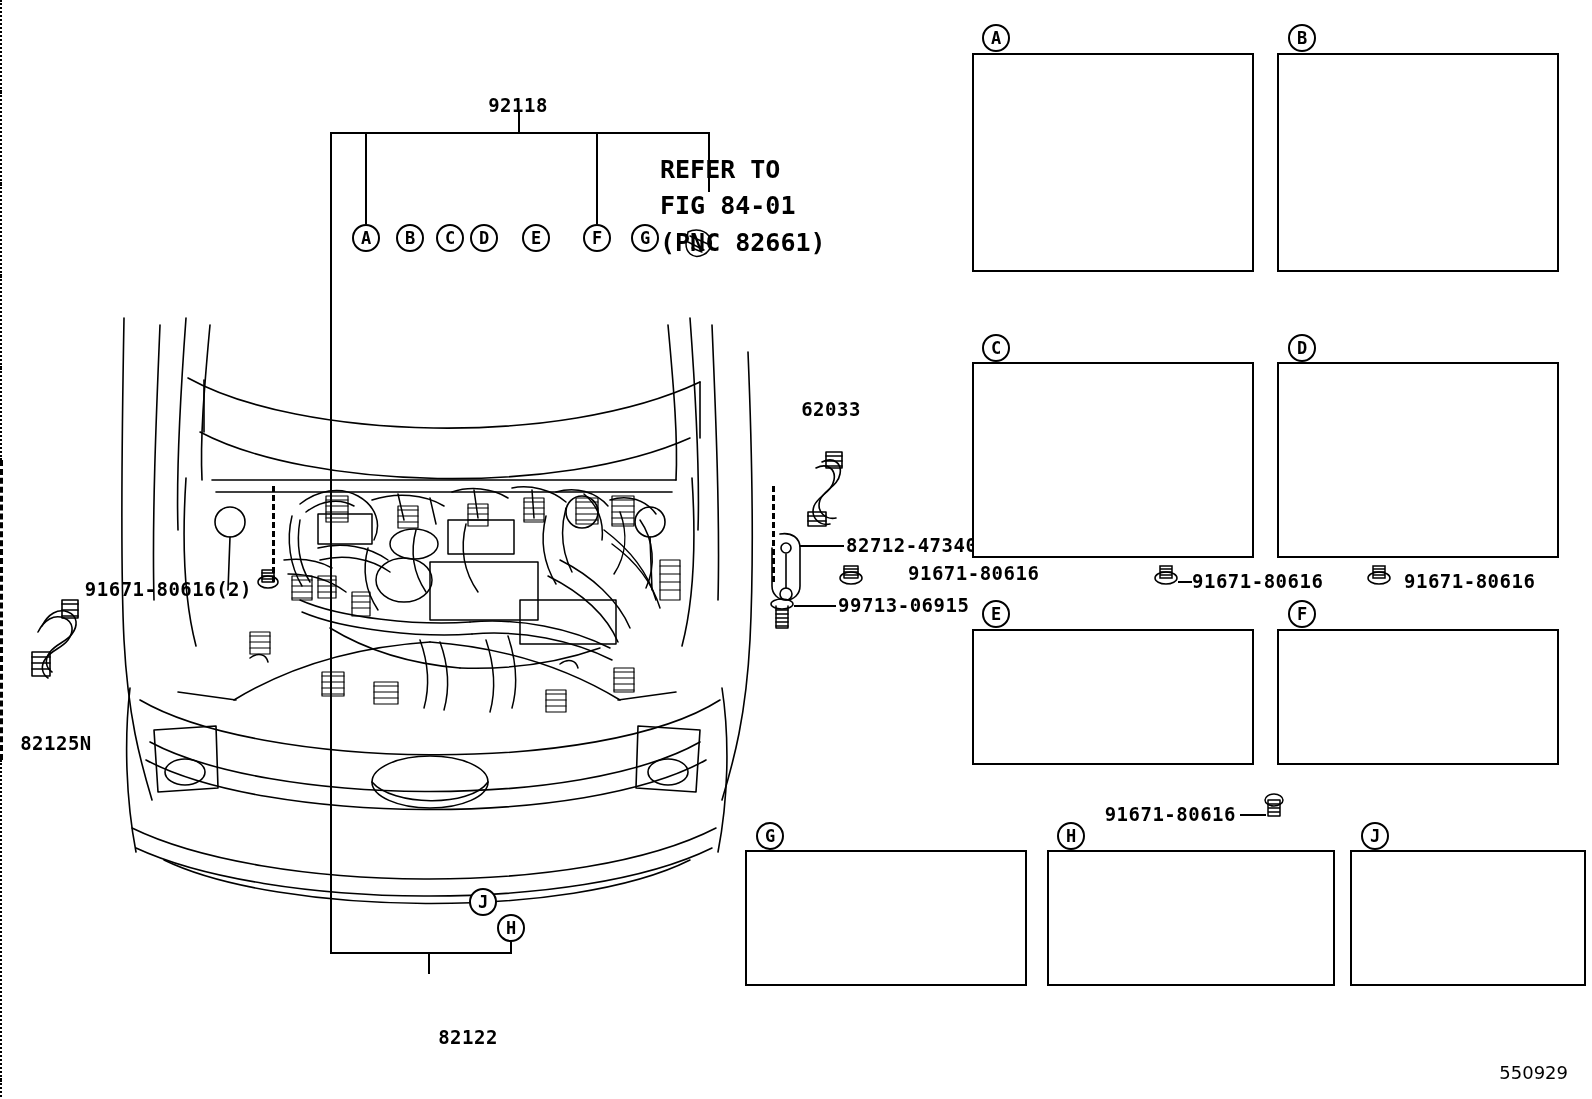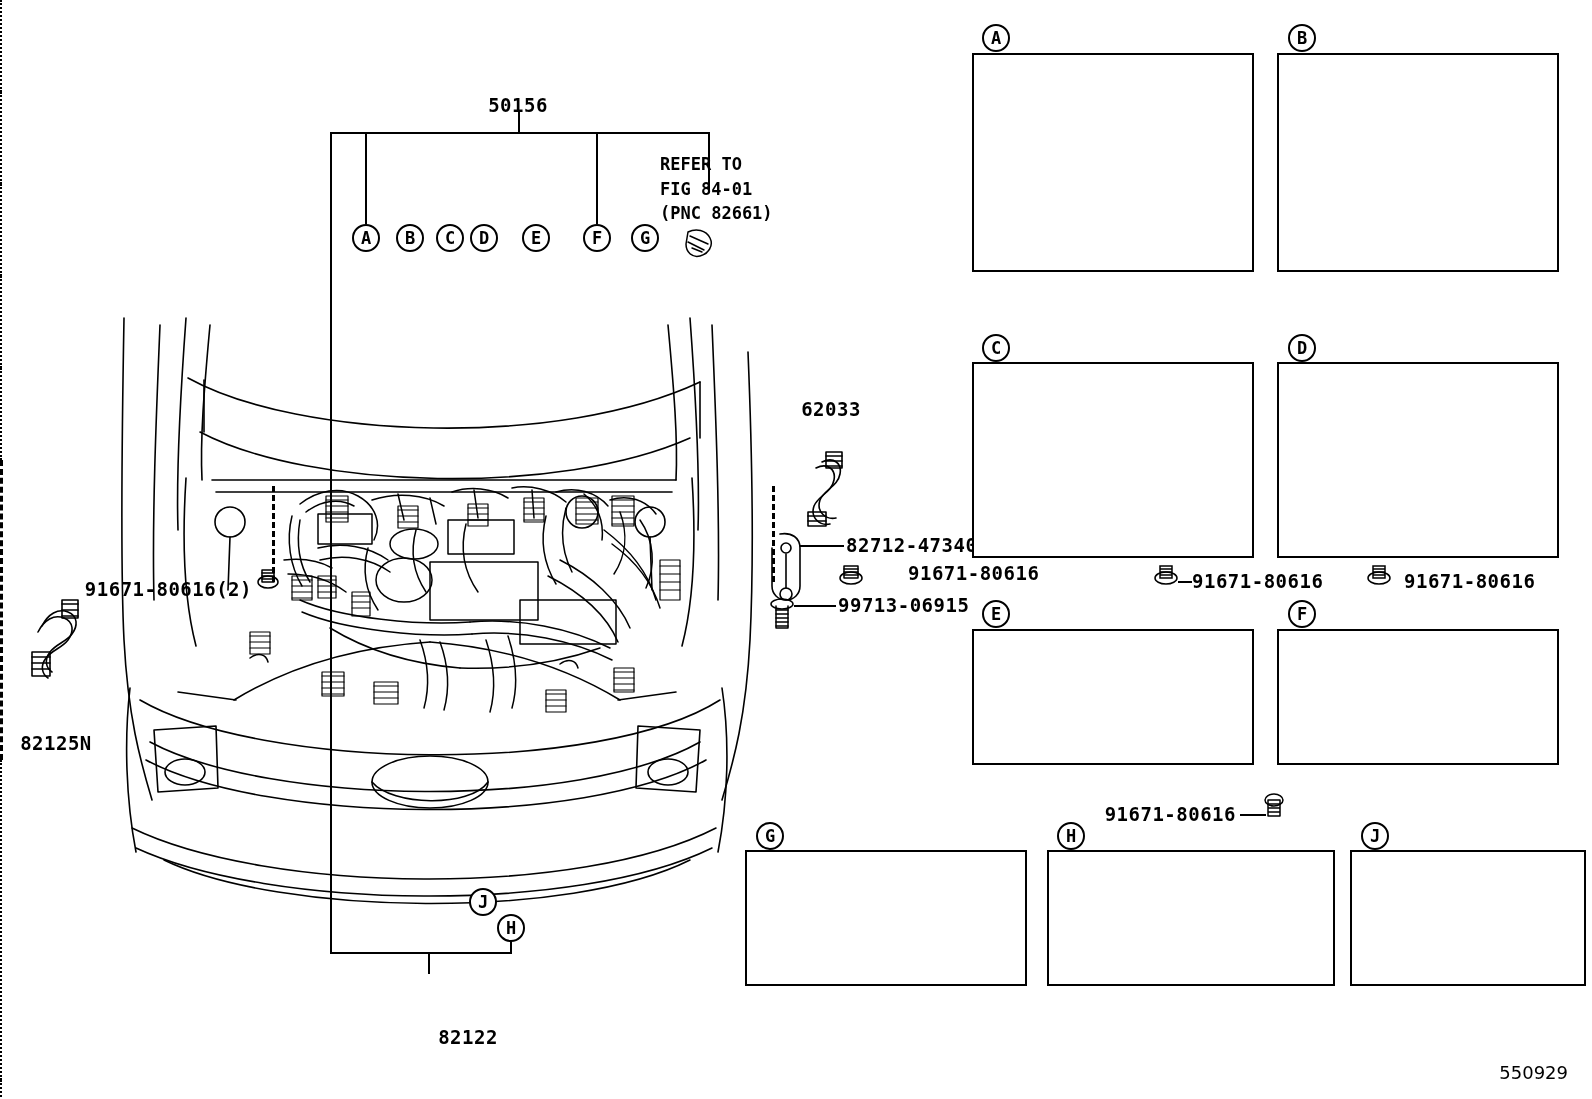--- a/index.html
+++ b/index.html
@@ -68,21 +68,21 @@
   .svgwrap{position:absolute;left:0;top:0;width:1592px;height:1099px;pointer-events:none;}
   #footer-id{
     position:absolute;
     right:24px;bottom:16px;
     font-size:18px;font-weight:normal;
     font-family:"DejaVu Sans","Liberation Sans",sans-serif;
     color:#000;
   }
   .refblock{
     position:absolute;
-    font-size:17px;font-weight:bold;line-height:1.45;
+    font-size:25px;font-weight:bold;line-height:1.45;
     white-space:pre;
   }
 </style>
 </head>
 <body>
 
 <div id="page">
 
   <svg class="svgwrap" viewBox="0 0 1592 1099" xmlns="http://www.w3.org/2000/svg">
     <g fill="none" stroke="#000" stroke-width="1.6" stroke-linecap="round" stroke-linejoin="round">
@@ -294,21 +294,21 @@
   <div class="dot v" style="left:449px;top:254px;height:300px;"></div>
 
   <div class="ln h" style="left:330px;top:952px;width:182px;"></div>
   <div class="ln v" style="left:510px;top:930px;height:24px;"></div>
 
   <div class="ln v" style="left:428px;top:952px;height:22px;"></div>
 
   <div class="ln v" style="left:272px;top:486px;height:96px;border-left:3px dashed #000;width:0;background:none;"></div>
   <div class="ln v" style="left:772px;top:486px;height:96px;border-left:3px dashed #000;width:0;background:none;"></div>
 
-  <div class="lbl c" style="left:518px;top:94px;">50156</div>
+  <div class="lbl c" style="left:518px;top:94px;">92118</div>
 
   <div class="lbl c" style="left:468px;top:1026px;">82122</div>
 
   <div class="refblock" style="left:660px;top:152px;">REFER TO
 FIG 84-01
 (PNC 82661)</div>
 
   <div class="badge" style="left:352px;top:224px;">A</div>
   <div class="badge" style="left:396px;top:224px;">B</div>
   <div class="badge" style="left:436px;top:224px;">C</div>

